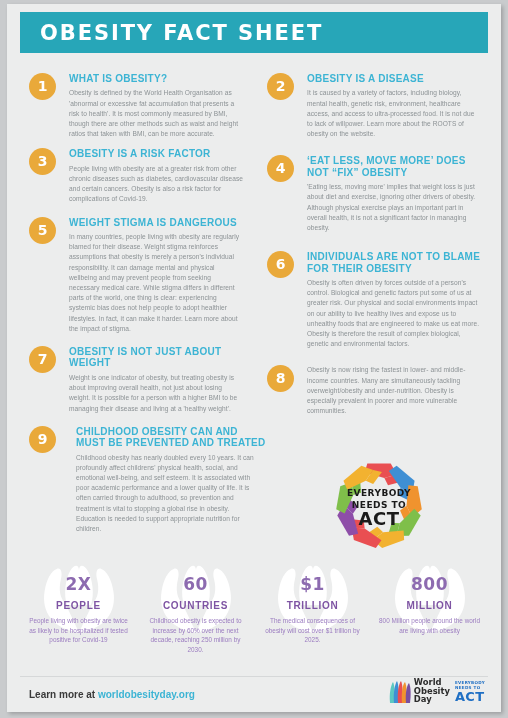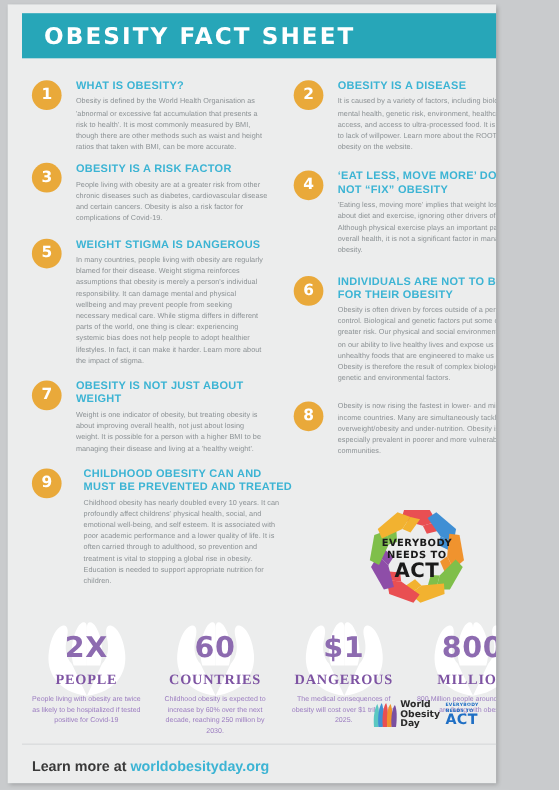--- a/index.html
+++ b/index.html
@@ -10,21 +10,21 @@
   body {
     width: 508px;
     height: 718px;
     overflow: hidden;
     font-family: "Liberation Sans", sans-serif;
   }
   .page {
     position: absolute;
     left: 7px;
     top: 4px;
-    width: 444px;
+    width: 494px;
     height: 708px;
     background: #eceded;
     box-shadow: 2px 2px 4px rgba(0,0,0,0.22);
     overflow: hidden;
   }
 
   
   .header-band {
     position: absolute;
     left: 13px;
@@ -118,34 +118,34 @@
     left: 50%;
     top: 0px;
     transform: translateX(-50%);
     width: 86px;
     height: 78px;
     opacity: 1;
   }
   .stat-num {
     position: relative;
     margin-top: 14px;
-    font-size: 26px;
+    font-size: 17px;
     font-weight: bold;
     color: #8d6bb0;
     font-family: "DejaVu Sans", sans-serif;
     letter-spacing: 0.5px;
   }
   .stat-label {
     position: relative;
     margin-top: 6px;
-    font-size: 13px;
+    font-size: 10px;
     font-weight: bold;
     color: #7e54a3;
     letter-spacing: 0.7px;
-    font-family: Liberation Serif, serif;
+    font-family: Liberation Sans, sans-serif;
   }
   .stat-desc {
     position: relative;
     margin-top: 5px;
     font-size: 6.4px;
     line-height: 9.6px;
     color: #9b7cc0;
     padding: 0 8px;
   }
 
@@ -155,32 +155,32 @@
     left: 13px;
     top: 672px;
     width: 468px;
     height: 1px;
     background: #d6d8d9;
   }
   .footer-text {
     position: absolute;
     left: 22px;
     top: 685px;
-    font-size: 13px;
+    font-size: 10px;
     font-weight: bold;
     color: #3a3a3a;
   }
   .footer-link {
     color: #3cb4d4;
     font-weight: bold;
   }
   .footer-logos {
     position: absolute;
     right: 16px;
-    top: 632px;
+    top: 674px;
     display: flex;
     align-items: center;
     gap: 5px;
   }
   .wod-logo { display: flex; align-items: center; gap: 2px; }
   .wod-text {
     font-size: 8.4px;
     line-height: 8.6px;
     font-weight: bold;
     color: #2b2b2b;
@@ -355,21 +355,21 @@
     </div>
 
     <div class="stat">
       <svg class="stat-hands" viewBox="0 0 100 90">
         <path d="M50 84 C20 80 6 60 10 36 C12 22 18 12 24 10 C29 8 31 14 29 22 C26 34 28 44 34 50 Z" fill="#ffffff"></path>
         <path d="M50 84 C80 80 94 60 90 36 C88 22 82 12 76 10 C71 8 69 14 71 22 C74 34 72 44 66 50 Z" fill="#ffffff"></path>
         <path d="M36 52 C32 40 34 22 40 12 C44 5 50 4 50 12 L50 52 Z" fill="#ffffff"></path>
         <path d="M64 52 C68 40 66 22 60 12 C56 5 50 4 50 12 L50 52 Z" fill="#ffffff"></path>
       </svg>
       <div class="stat-num">$1</div>
-      <div class="stat-label">DANGEROUS</div>
+      <div class="stat-label">TRILLION</div>
       <div class="stat-desc">The medical consequences of obesity will cost over $1 trillion by 2025.</div>
     </div>
 
     <div class="stat">
       <svg class="stat-hands" viewBox="0 0 100 90">
         <path d="M50 84 C20 80 6 60 10 36 C12 22 18 12 24 10 C29 8 31 14 29 22 C26 34 28 44 34 50 Z" fill="#ffffff"></path>
         <path d="M50 84 C80 80 94 60 90 36 C88 22 82 12 76 10 C71 8 69 14 71 22 C74 34 72 44 66 50 Z" fill="#ffffff"></path>
         <path d="M36 52 C32 40 34 22 40 12 C44 5 50 4 50 12 L50 52 Z" fill="#ffffff"></path>
         <path d="M64 52 C68 40 66 22 60 12 C56 5 50 4 50 12 L50 52 Z" fill="#ffffff"></path>
       </svg>

